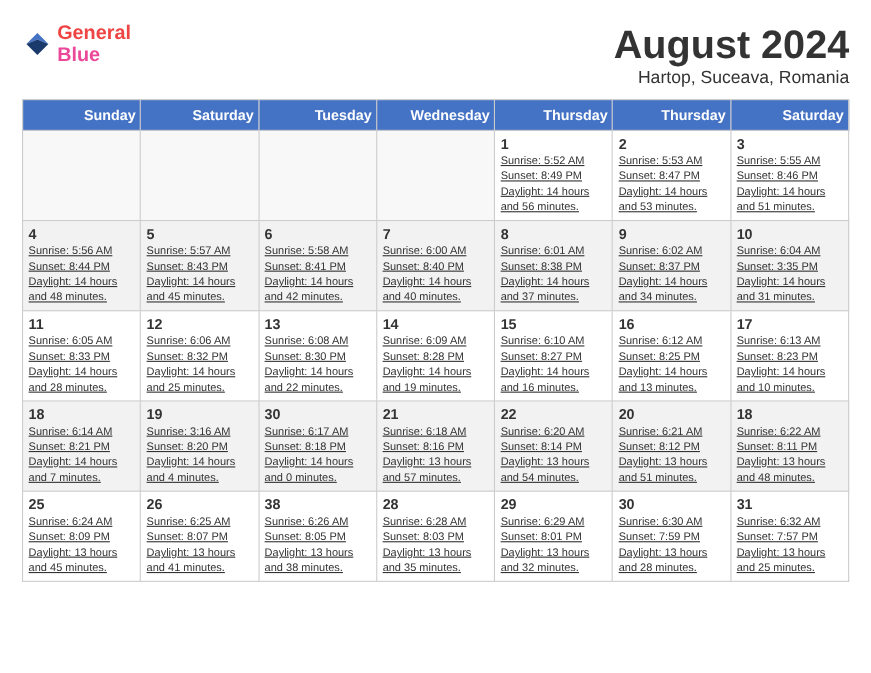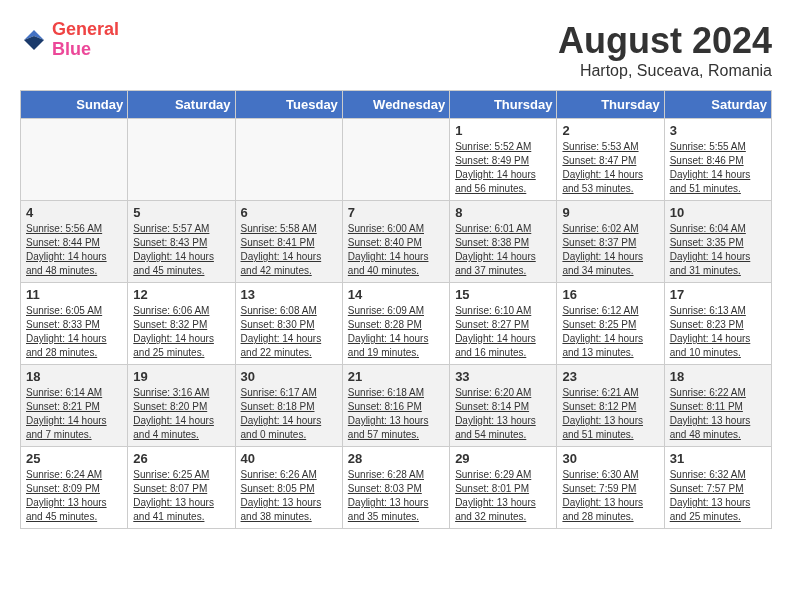--- a/index.html
+++ b/index.html
@@ -275,28 +275,28 @@
 and 0 minutes.</div>
         </td>
         <td class="gray-row">
           <span class="day-number">21</span>
           <div class="day-info">Sunrise: 6:18 AM
 Sunset: 8:16 PM
 Daylight: 13 hours
 and 57 minutes.</div>
         </td>
         <td class="gray-row">
-          <span class="day-number">33</span>
+          <span class="day-number">22</span>
           <div class="day-info">Sunrise: 6:20 AM
 Sunset: 8:14 PM
 Daylight: 13 hours
 and 54 minutes.</div>
         </td>
         <td class="gray-row">
-          <span class="day-number">23</span>
+          <span class="day-number">20</span>
           <div class="day-info">Sunrise: 6:21 AM
 Sunset: 8:12 PM
 Daylight: 13 hours
 and 51 minutes.</div>
         </td>
         <td class="gray-row">
           <span class="day-number">18</span>
           <div class="day-info">Sunrise: 6:22 AM
 Sunset: 8:11 PM
 Daylight: 13 hours
@@ -312,21 +312,21 @@
 and 45 minutes.</div>
         </td>
         <td>
           <span class="day-number">26</span>
           <div class="day-info">Sunrise: 6:25 AM
 Sunset: 8:07 PM
 Daylight: 13 hours
 and 41 minutes.</div>
         </td>
         <td>
-          <span class="day-number">40</span>
+          <span class="day-number">38</span>
           <div class="day-info">Sunrise: 6:26 AM
 Sunset: 8:05 PM
 Daylight: 13 hours
 and 38 minutes.</div>
         </td>
         <td>
           <span class="day-number">28</span>
           <div class="day-info">Sunrise: 6:28 AM
 Sunset: 8:03 PM
 Daylight: 13 hours

